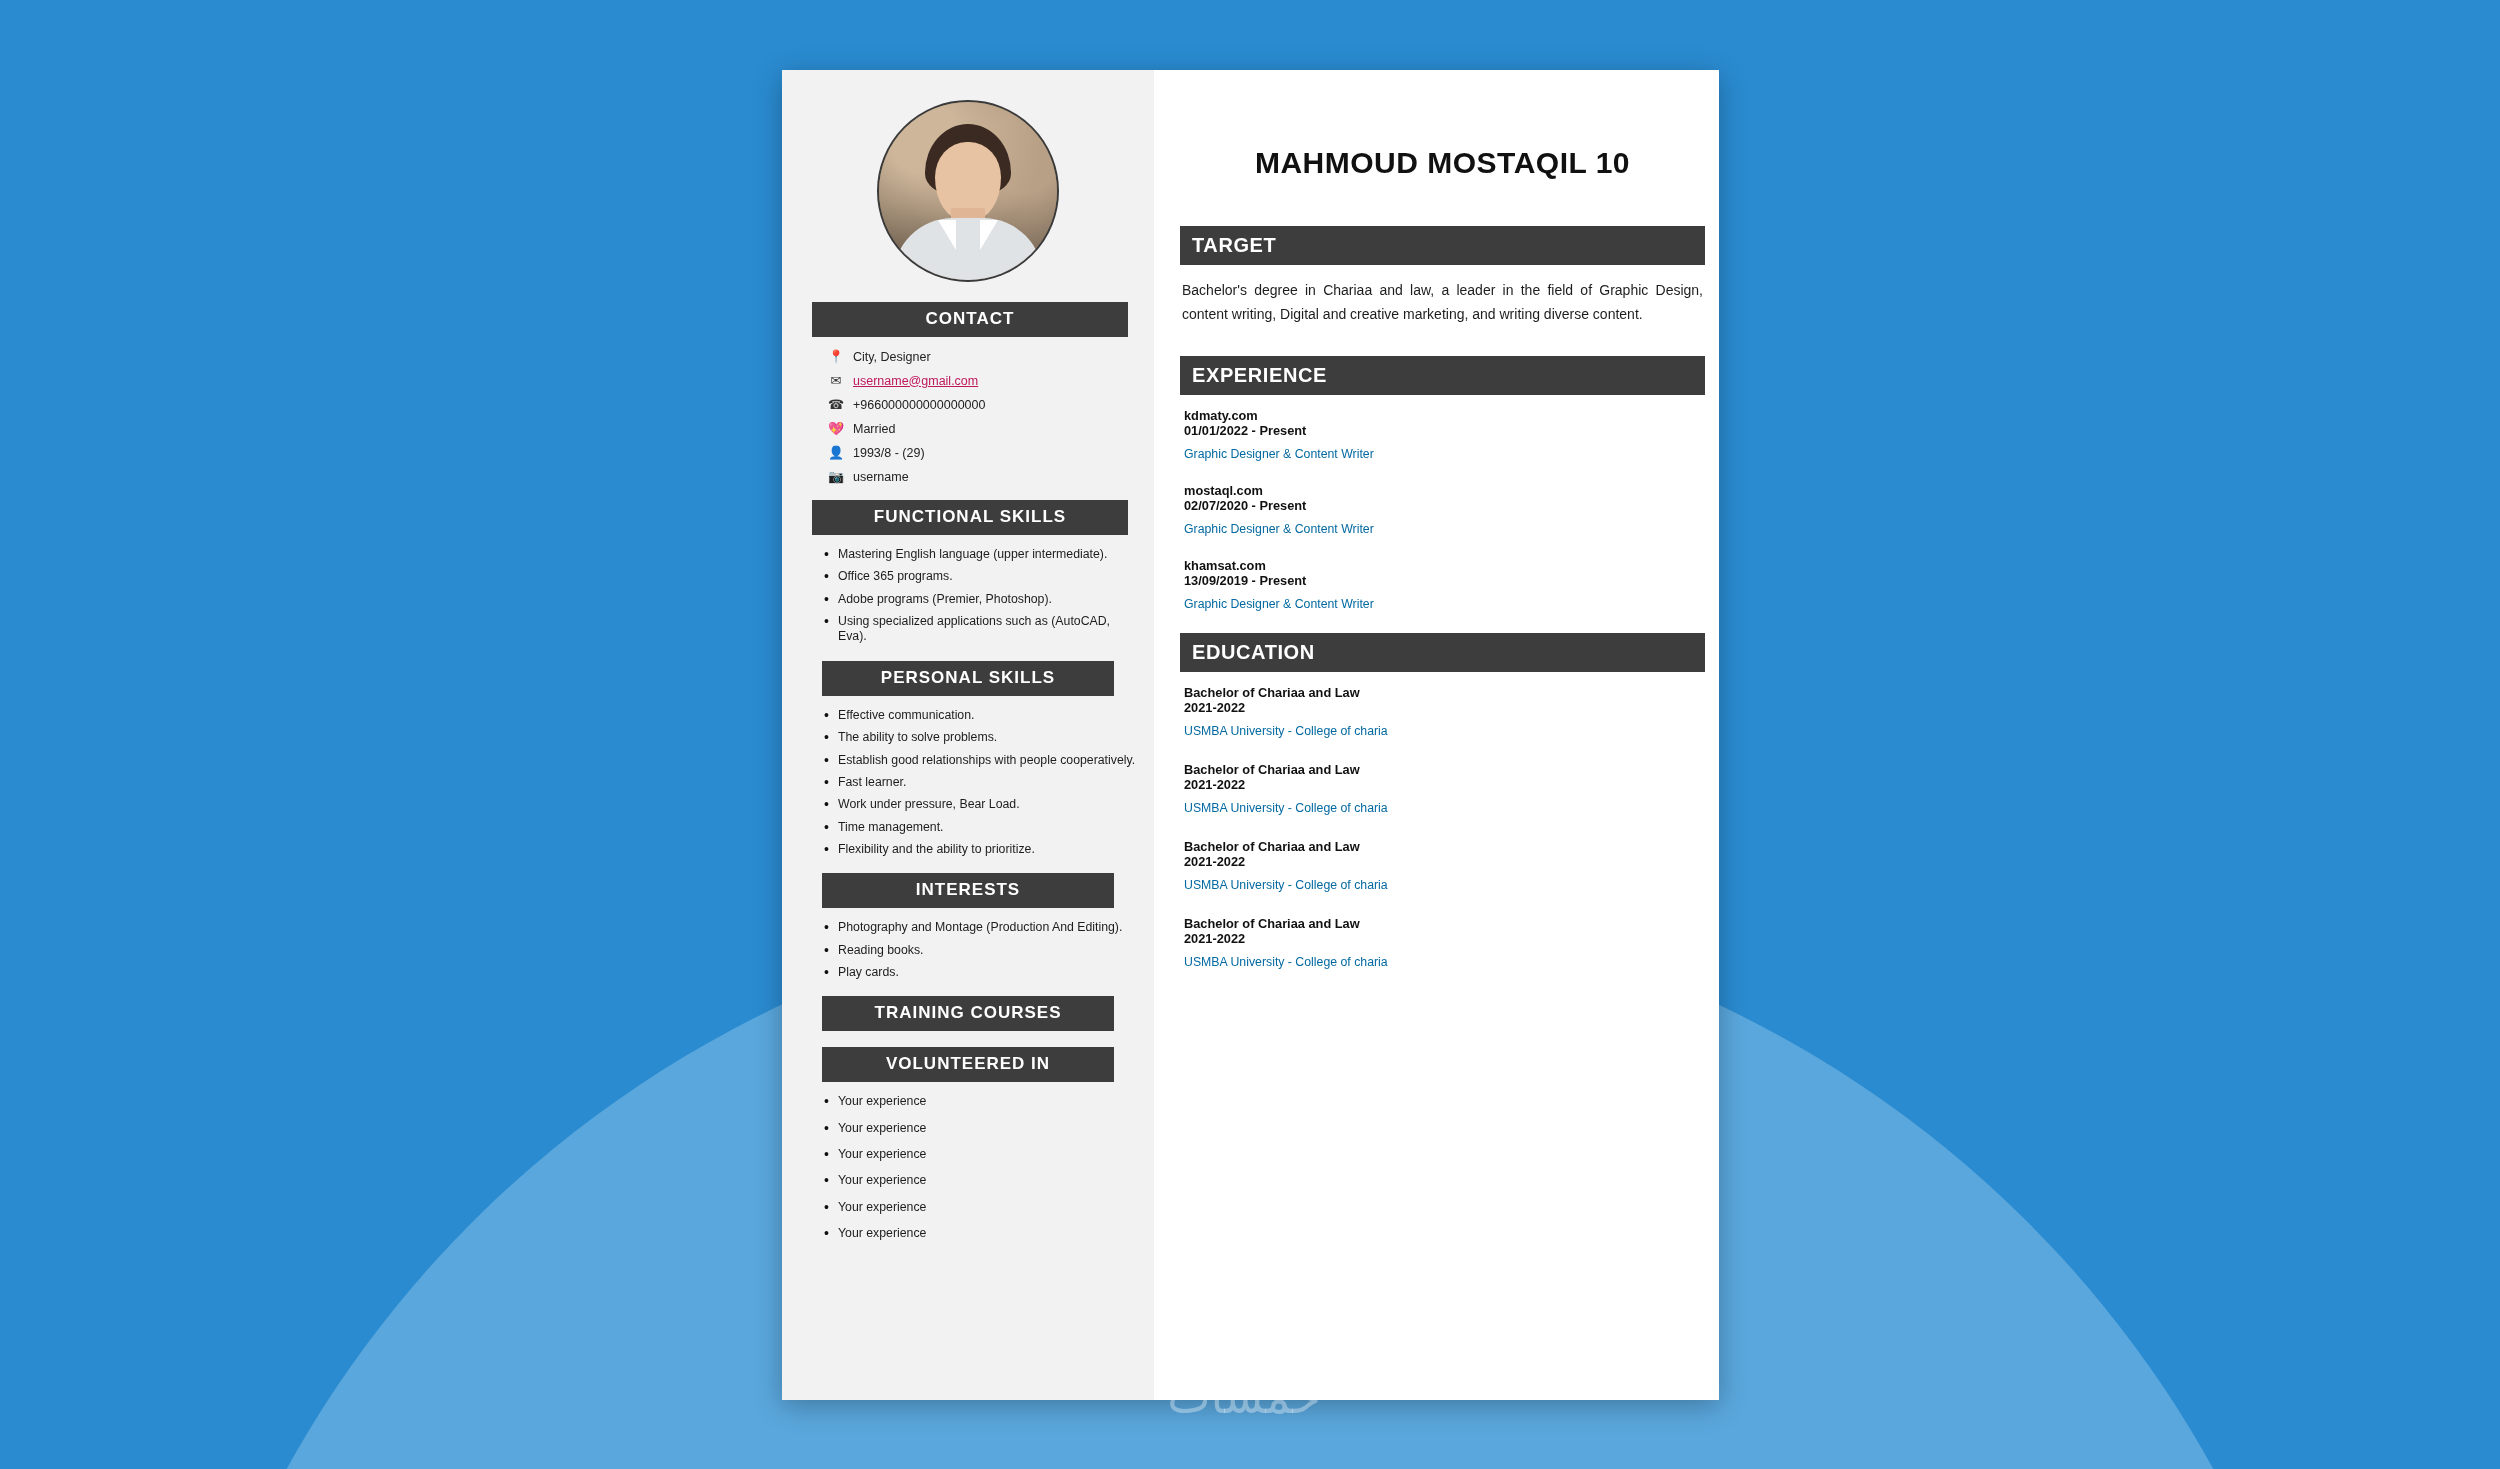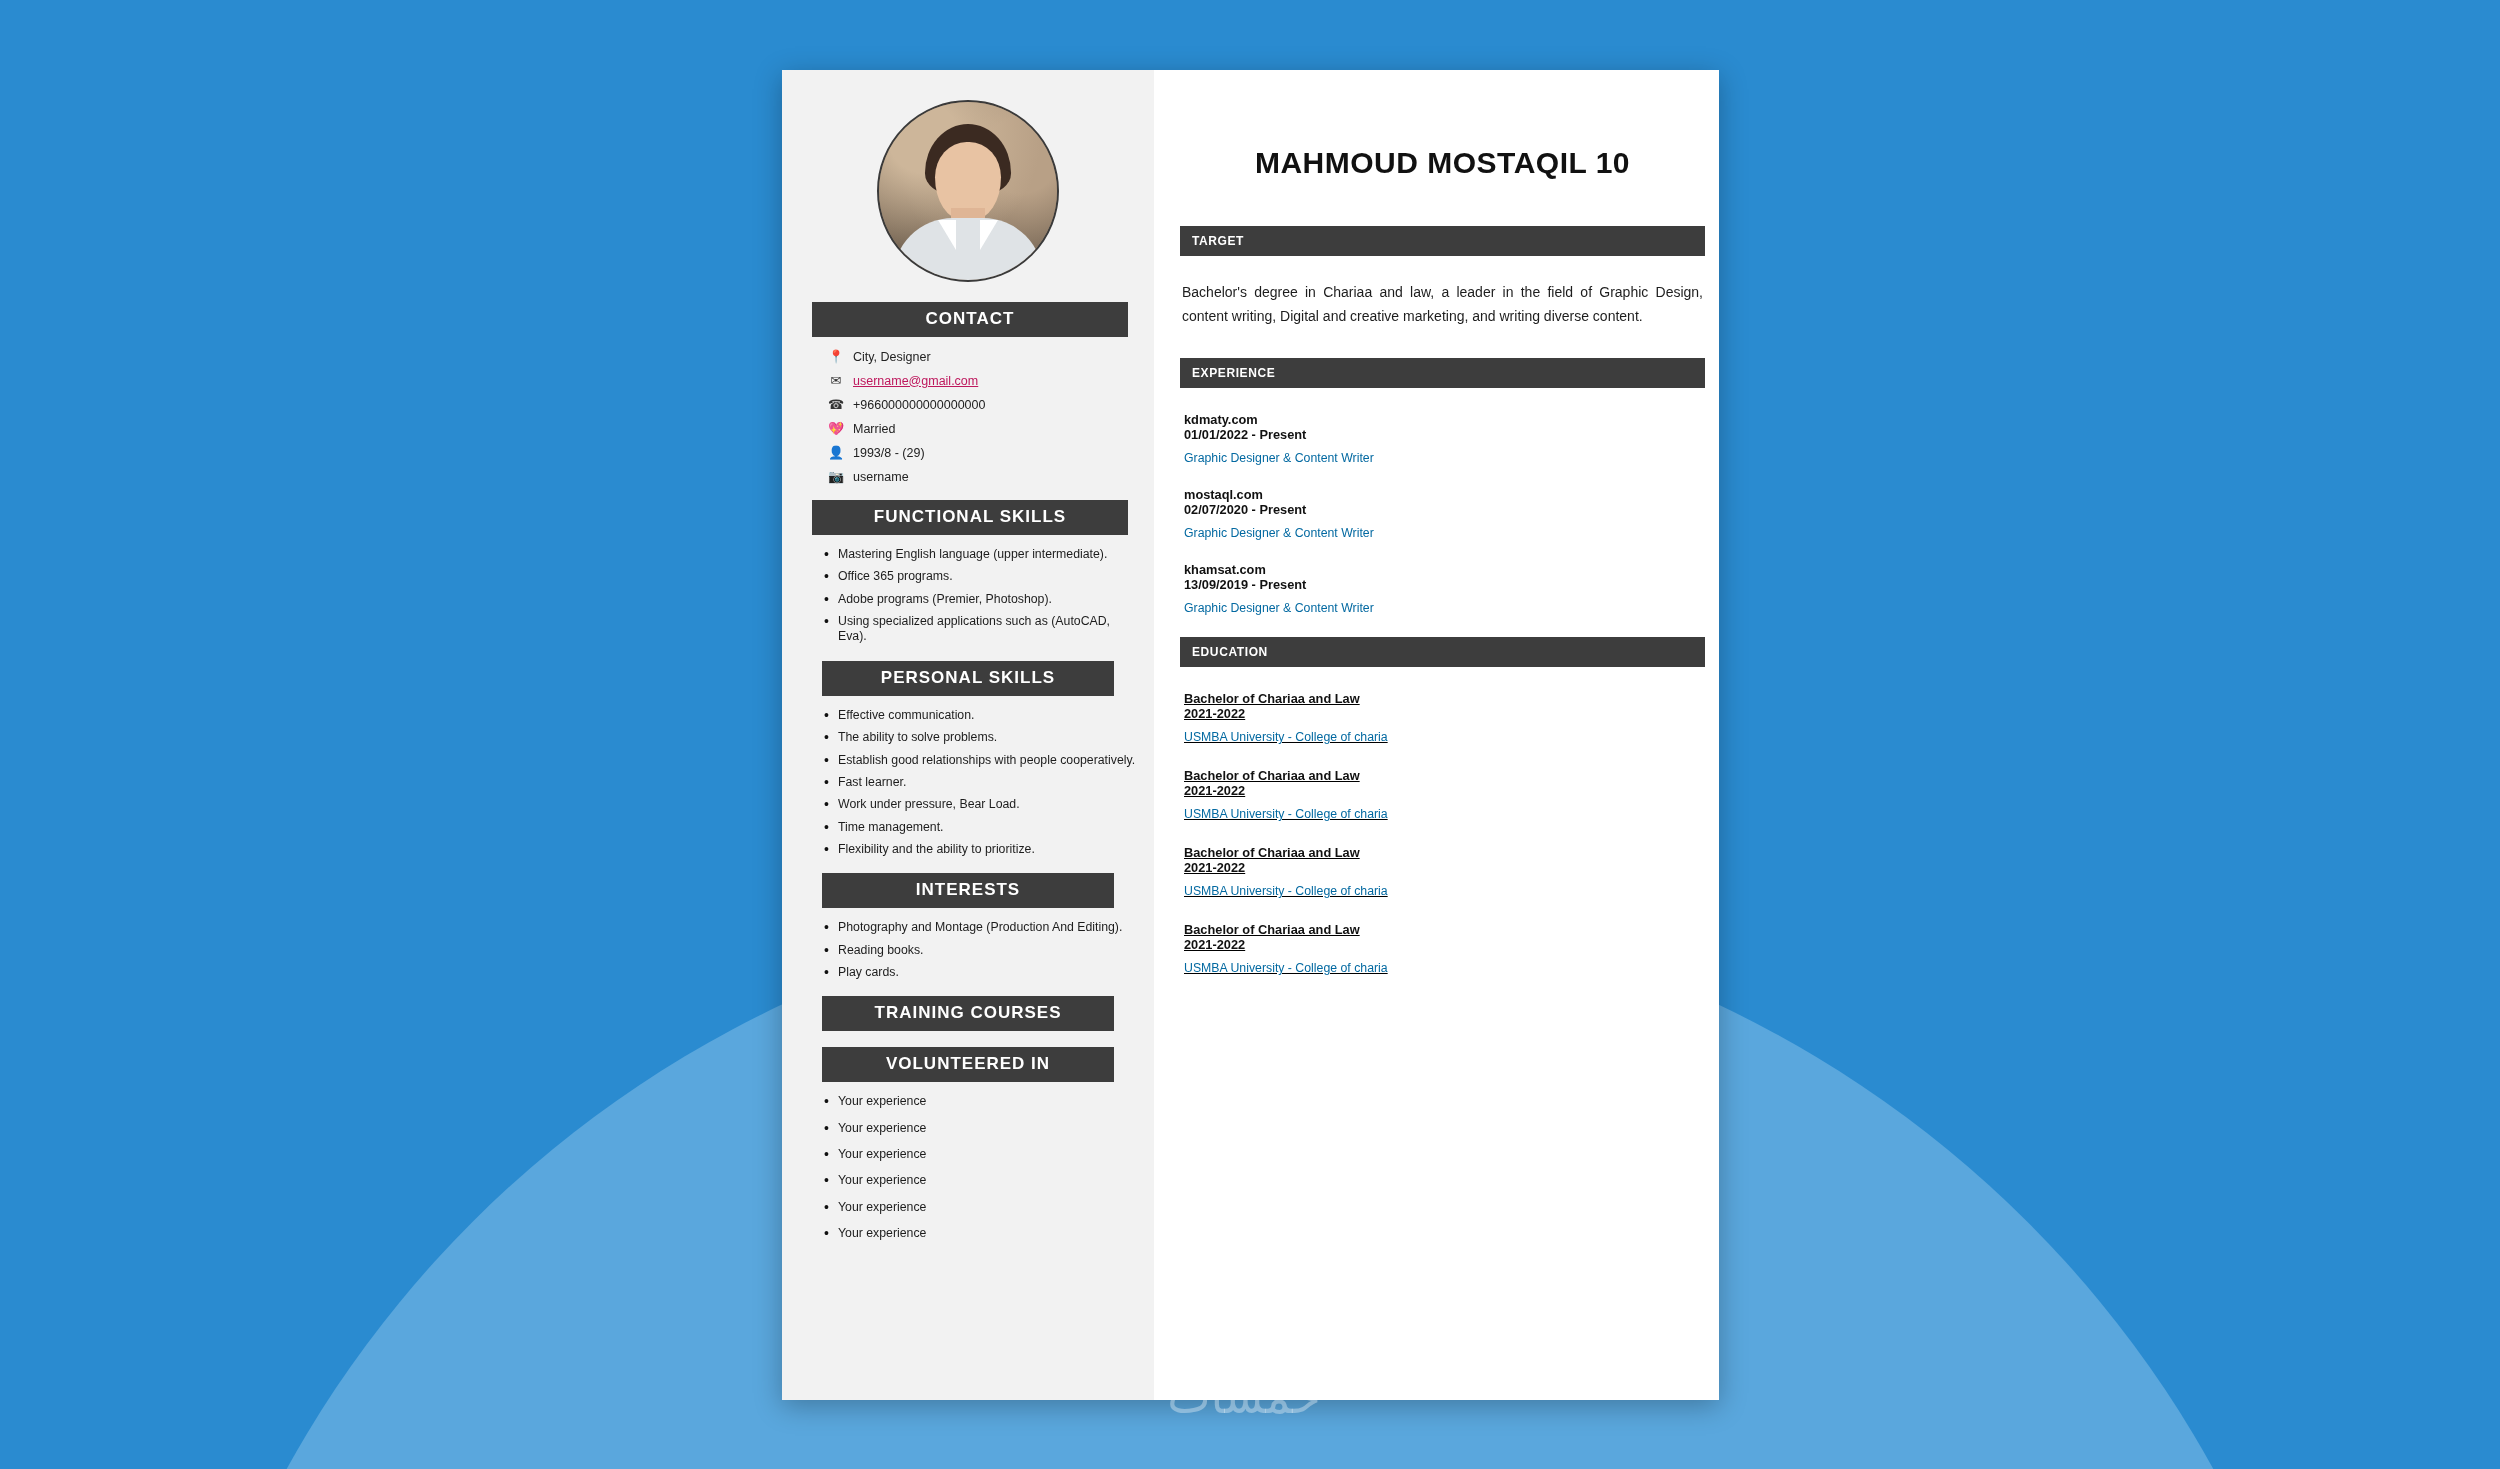--- a/index.html
+++ b/index.html
@@ -197,24 +197,24 @@
     font-weight: bold;
     color: #111;
     letter-spacing: 0.5px;
     text-align: center;
     margin: 46px 0 46px 0;
   }
   .rsec-bar {
     background: #3d3d3d;
     color: #fff;
     font-weight: bold;
-    font-size: 12px;
+    font-size: 20px;
     letter-spacing: 0.6px;
     padding: 8px 12px;
-    margin-bottom: 24px;
+    margin-bottom: 13px;
   }
   .target-text {
     font-size: 14px;
     line-height: 1.72;
     color: #1d1d1d;
     text-align: justify;
     margin: 0 2px 30px 2px;
   }
   .entry {
     margin: 0 4px 22px 4px;
@@ -226,21 +226,21 @@
     font-size: 12.8px;
     font-weight: bold;
     color: #111;
     margin-bottom: 9px;
     flex-direction: column;
   }
   .entry-sub {
     font-size: 12.3px;
     color: #0369a1;
   }
-  .edu-block { margin-top: 12px; text-decoration: underline; }
+  .edu-block { margin-top: 12px; }
   .edu-entry { margin: 0 4px 24px 4px; }
 </style>
 </head>
 <body>
 
 <div class="bg-circle"></div>
 
 <div class="sheet">
 
   <div class="left-col">

